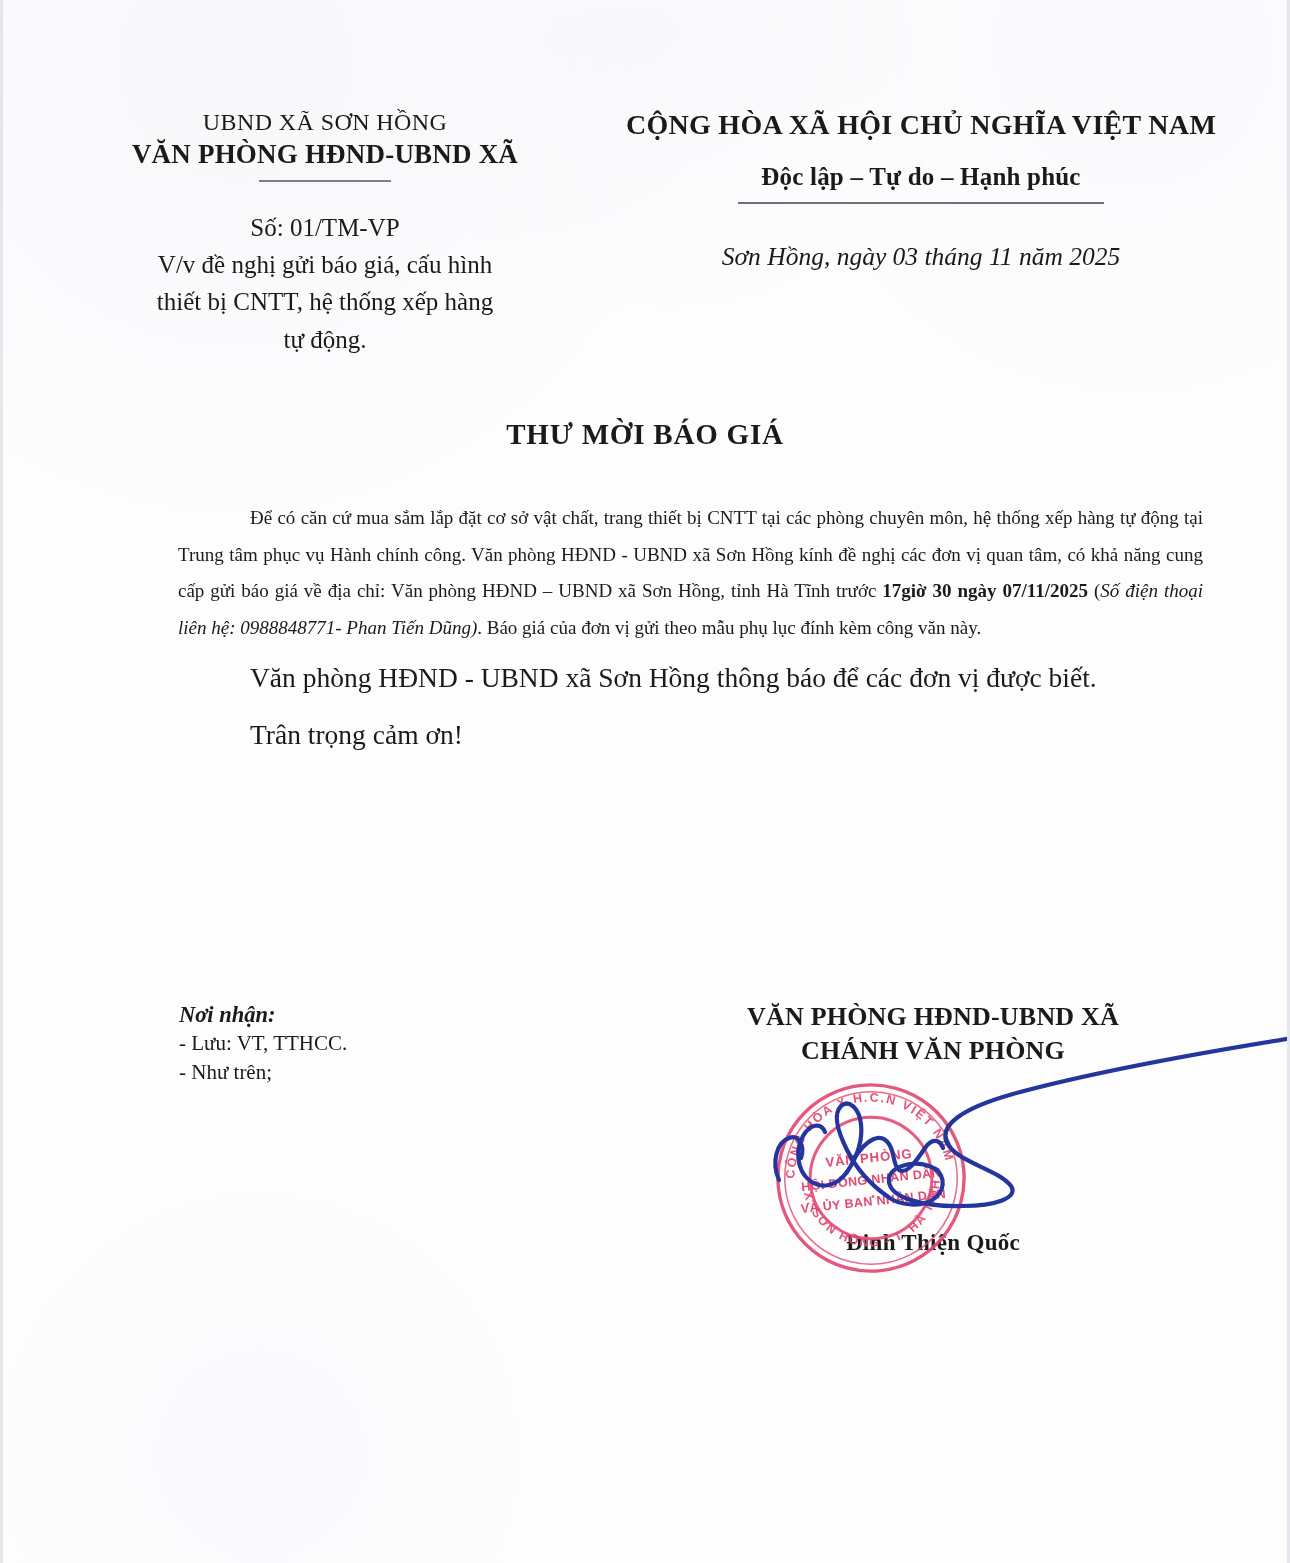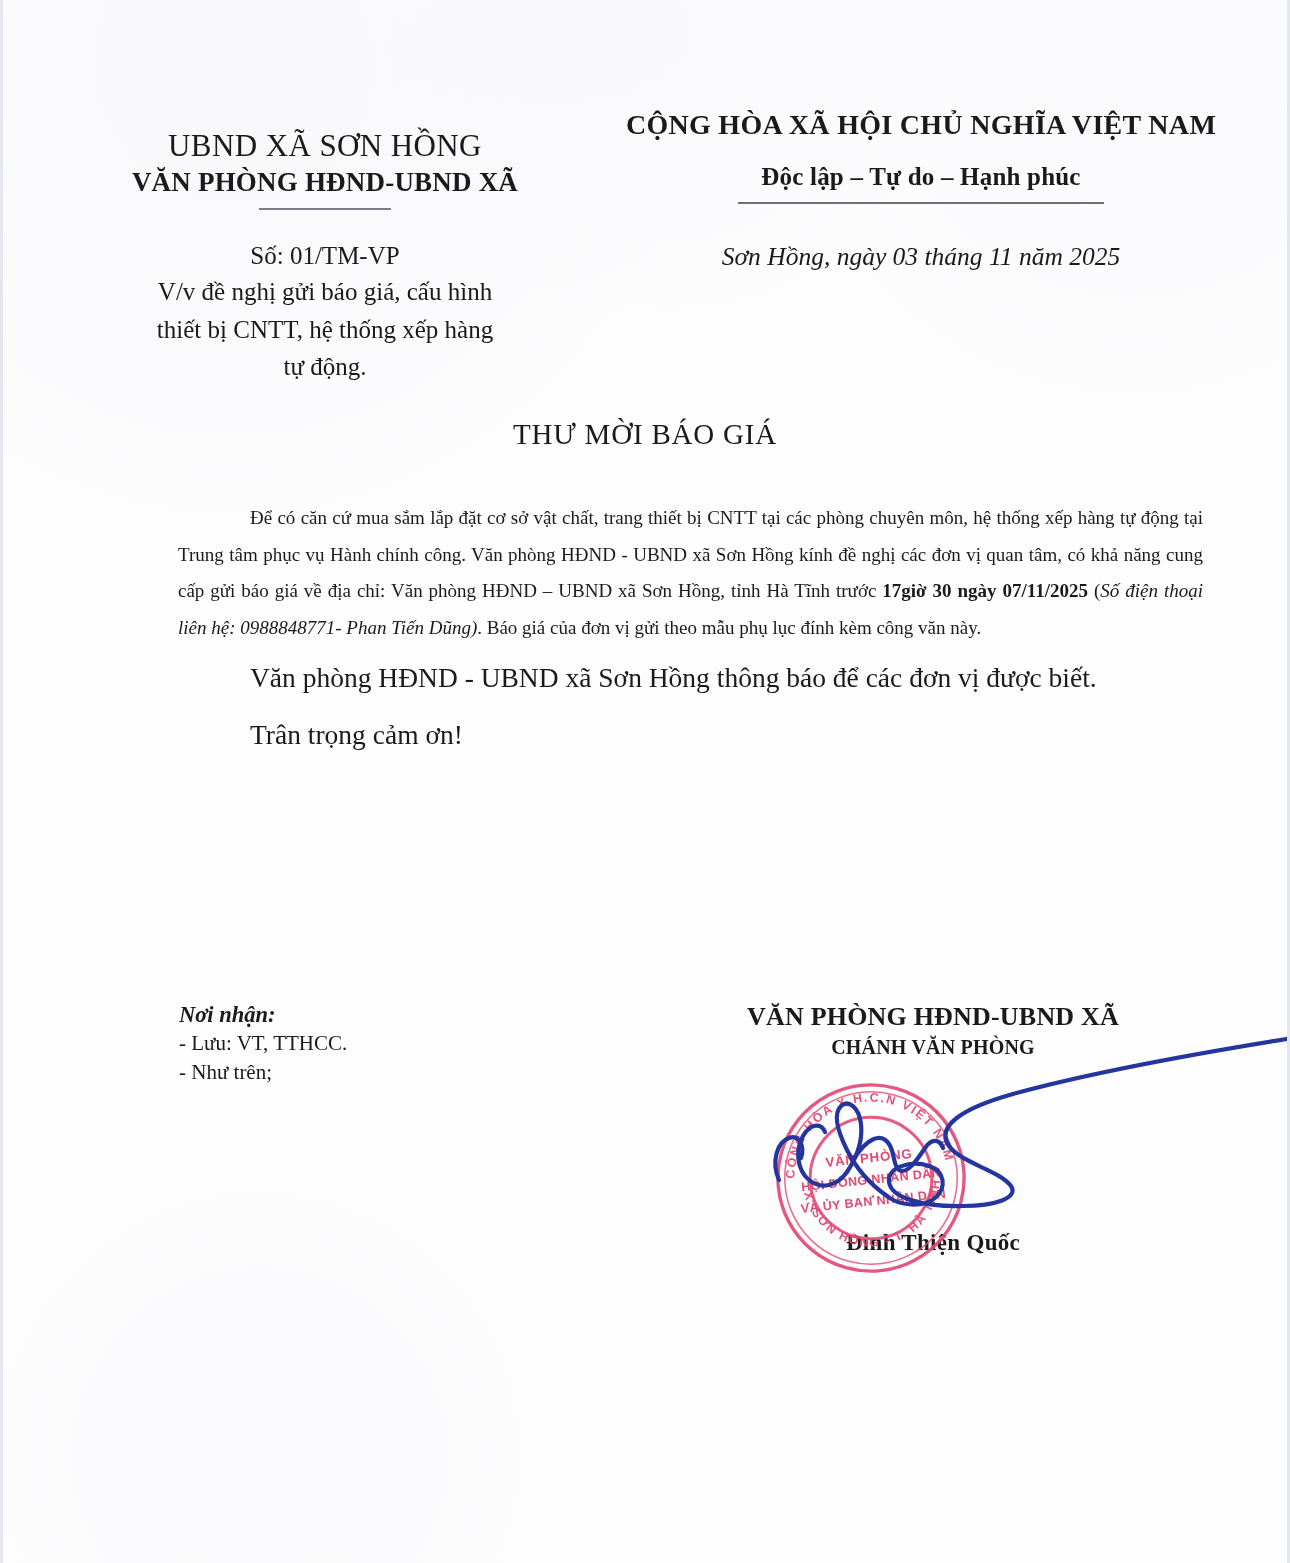--- a/index.html
+++ b/index.html
@@ -49,24 +49,23 @@
     margin-left: 52px;
     text-align: center;
   }
   .hdr-right {
     flex: 1;
     text-align: center;
     padding-right: 40px;
   }
 
   .org-line1 {
-    font-size: 31px;
+    font-size: 24px;
     letter-spacing: 0.4px;
     line-height: 1.22;
-    margin-top: 19px;
   }
   .org-line2 {
     font-size: 27px;
     font-weight: bold;
     letter-spacing: 0.2px;
     line-height: 1.26;
   }
   .rule-short {
     width: 132px;
     height: 2px;
@@ -115,21 +114,21 @@
   }
 
   
   .doc-title {
     position: absolute;
     top: 418px;
     left: 0;
     right: 0;
     text-align: center;
     font-size: 29px;
-    font-weight: normal;
+    font-weight: bold;
     letter-spacing: 0.8px;
   }
 
   
   .body-block {
     position: absolute;
     top: 483px;
     left: 175px;
     width: 1025px;
   }
@@ -188,21 +187,21 @@
     width: 580px;
     text-align: center;
   }
   .sig-office {
     font-size: 26px;
     font-weight: bold;
     letter-spacing: 0.2px;
     line-height: 1.32;
   }
   .sig-role {
-    font-size: 20px;
+    font-size: 26px;
     font-weight: bold;
     letter-spacing: 0.2px;
     line-height: 1.32;
   }
   .sig-name {
     position: absolute;
     top: 230px;
     left: 0;
     right: 0;
     text-align: center;

